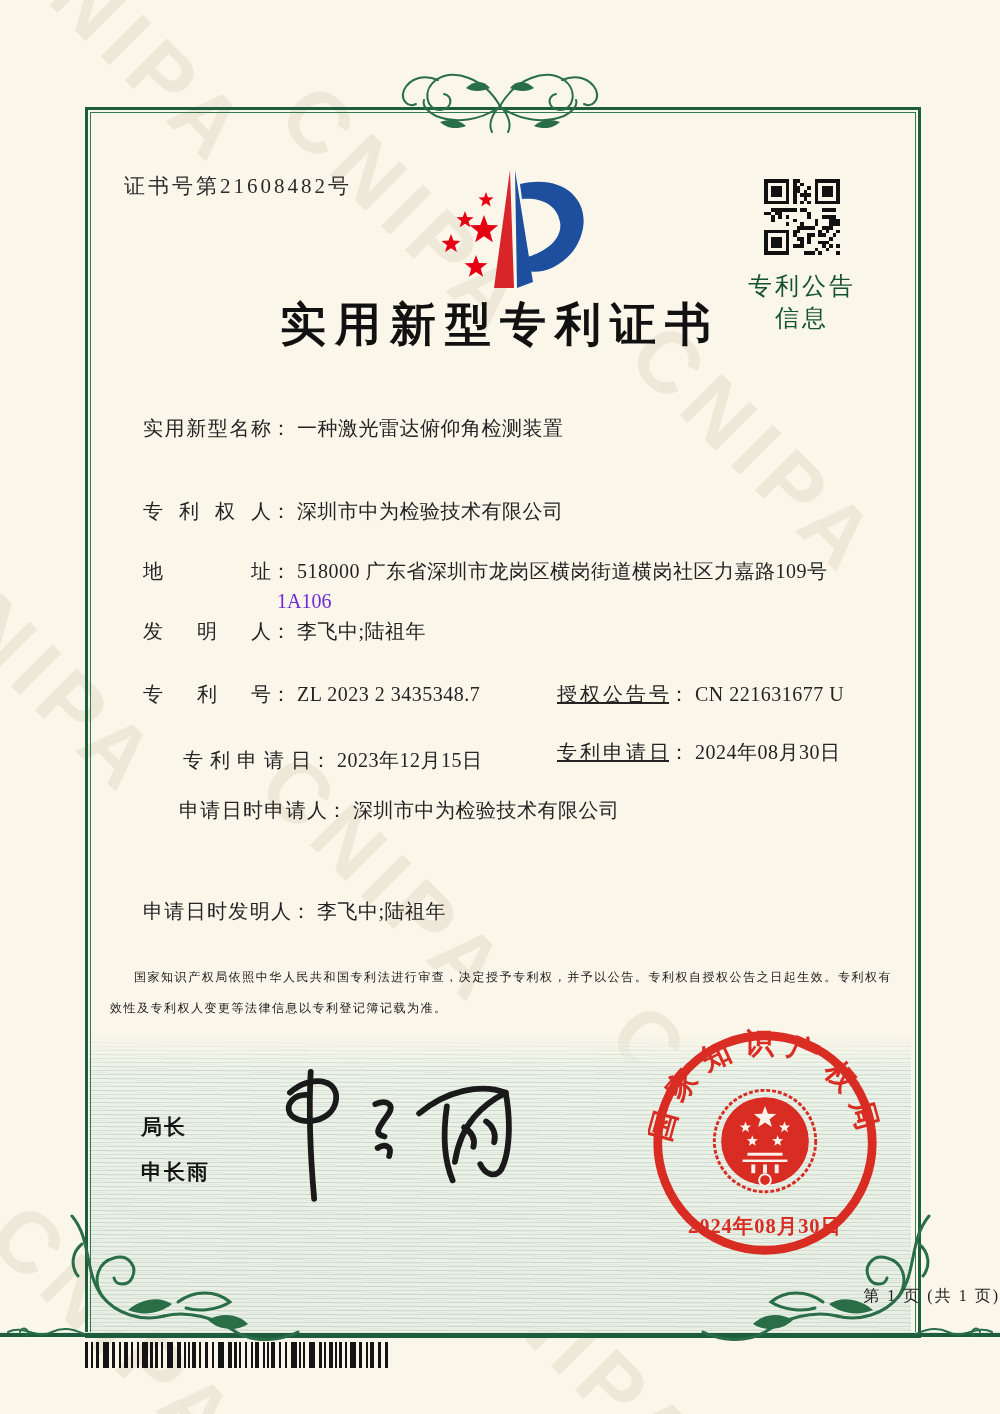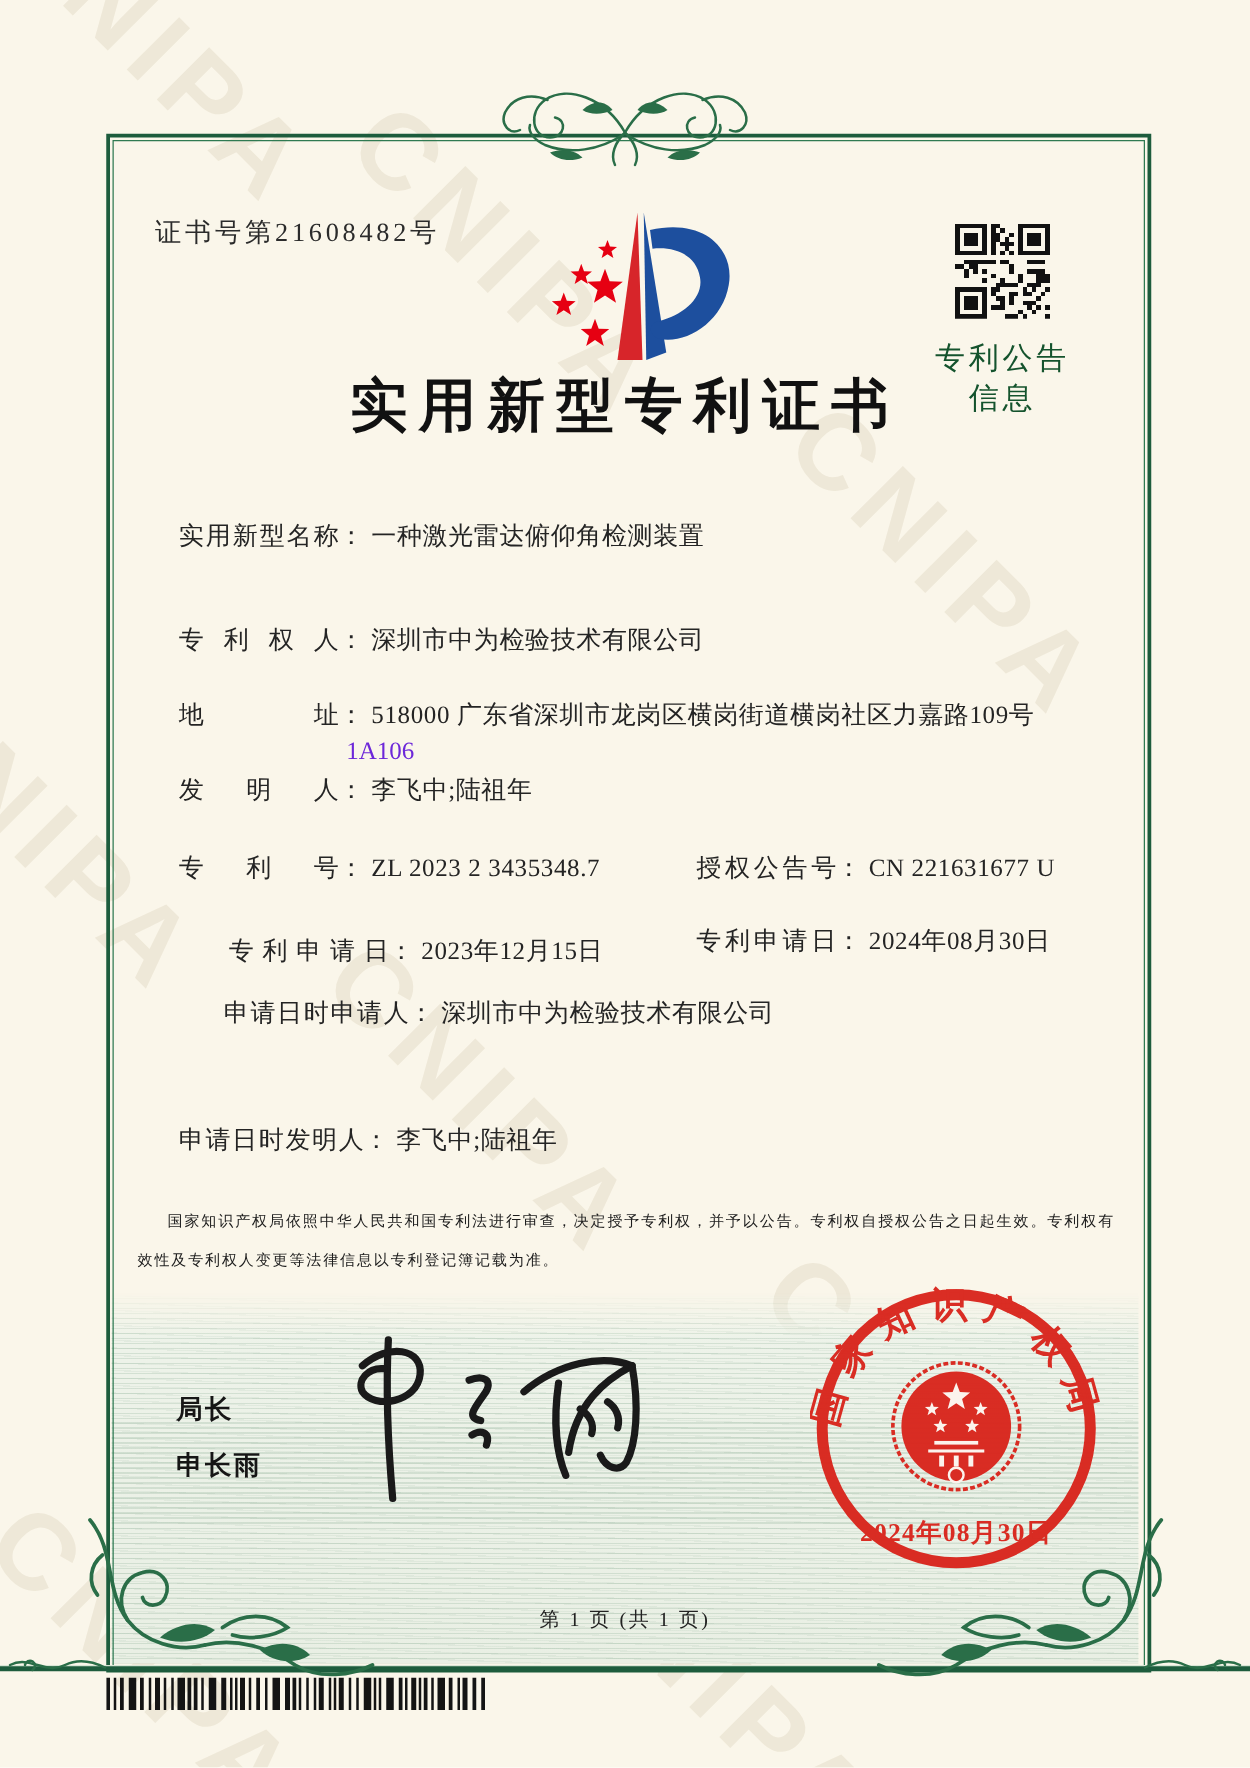--- a/index.html
+++ b/index.html
@@ -55,39 +55,39 @@
     position:absolute;left:0;top:294px;width:1000px;text-align:center;
     font-size:46px;font-weight:bold;letter-spacing:9px;color:#111;
   }
   
   .row{position:absolute;left:143px;font-size:20px;white-space:nowrap;color:#242424;}
   .lbl{display:inline-block;width:128px;text-align:justify;text-align-last:justify;vertical-align:bottom;}
   .lbl-wide{display:inline-block;width:148px;text-align:justify;text-align-last:justify;vertical-align:bottom;}
   .colon{display:inline-block;margin-right:6px;}
   .val{letter-spacing:0.5px;}
   .row-right{position:absolute;left:557px;font-size:20px;white-space:nowrap;color:#242424;}
-  .lbl-r{display:inline-block;width:112px;text-align:justify;text-align-last:justify;vertical-align:bottom;}
+  .lbl-r{display:inline-block;width:112px;text-align:justify;text-align-last:justify;vertical-align:bottom;text-decoration:underline;}
   .addr2{position:absolute;left:277px;top:590px;font-size:20px;color:#6d28d9;}
   
   .statement{
     position:absolute;left:110px;top:950px;width:782px;
     font-size:12px;line-height:31px;letter-spacing:1.5px;
     text-indent:2em;text-align:justify;color:#1c1c1c;
   }
   
   .sig-title{position:absolute;left:141px;top:1113px;font-size:21px;font-weight:bold;
     font-family:"Liberation Sans","DejaVu Sans",sans-serif;color:#161616;letter-spacing:2px;}
   .sig-name{position:absolute;left:141px;top:1158px;font-size:21px;font-weight:bold;
     font-family:"Liberation Sans","DejaVu Sans",sans-serif;color:#161616;letter-spacing:2px;}
   .sig-svg{position:absolute;left:268px;top:1058px;width:270px;height:150px;}
   .sig-svg path{stroke:#1a1a1a;stroke-width:5;fill:none;stroke-linecap:round;stroke-linejoin:round;}
   
   .seal{position:absolute;left:648px;top:1026px;width:234px;height:234px;opacity:0.96;}
   
-  .page-info{position:absolute;left:0;top:1286px;width:1000px;text-align:center;
+  .page-info{position:absolute;left:0;top:1286px;width:1000px;text-align:right;
     font-size:16px;letter-spacing:2px;color:#222;}
   .barcode{position:absolute;left:85px;top:1342px;width:306px;height:26px;}
 </style>
 </head>
 <body>
 
 <div class="page">
 
   <span class="wm" style="left:-30px;top:-10px;">CNIPA</span>
   <span class="wm" style="left:250px;top:160px;">CNIPA</span>

